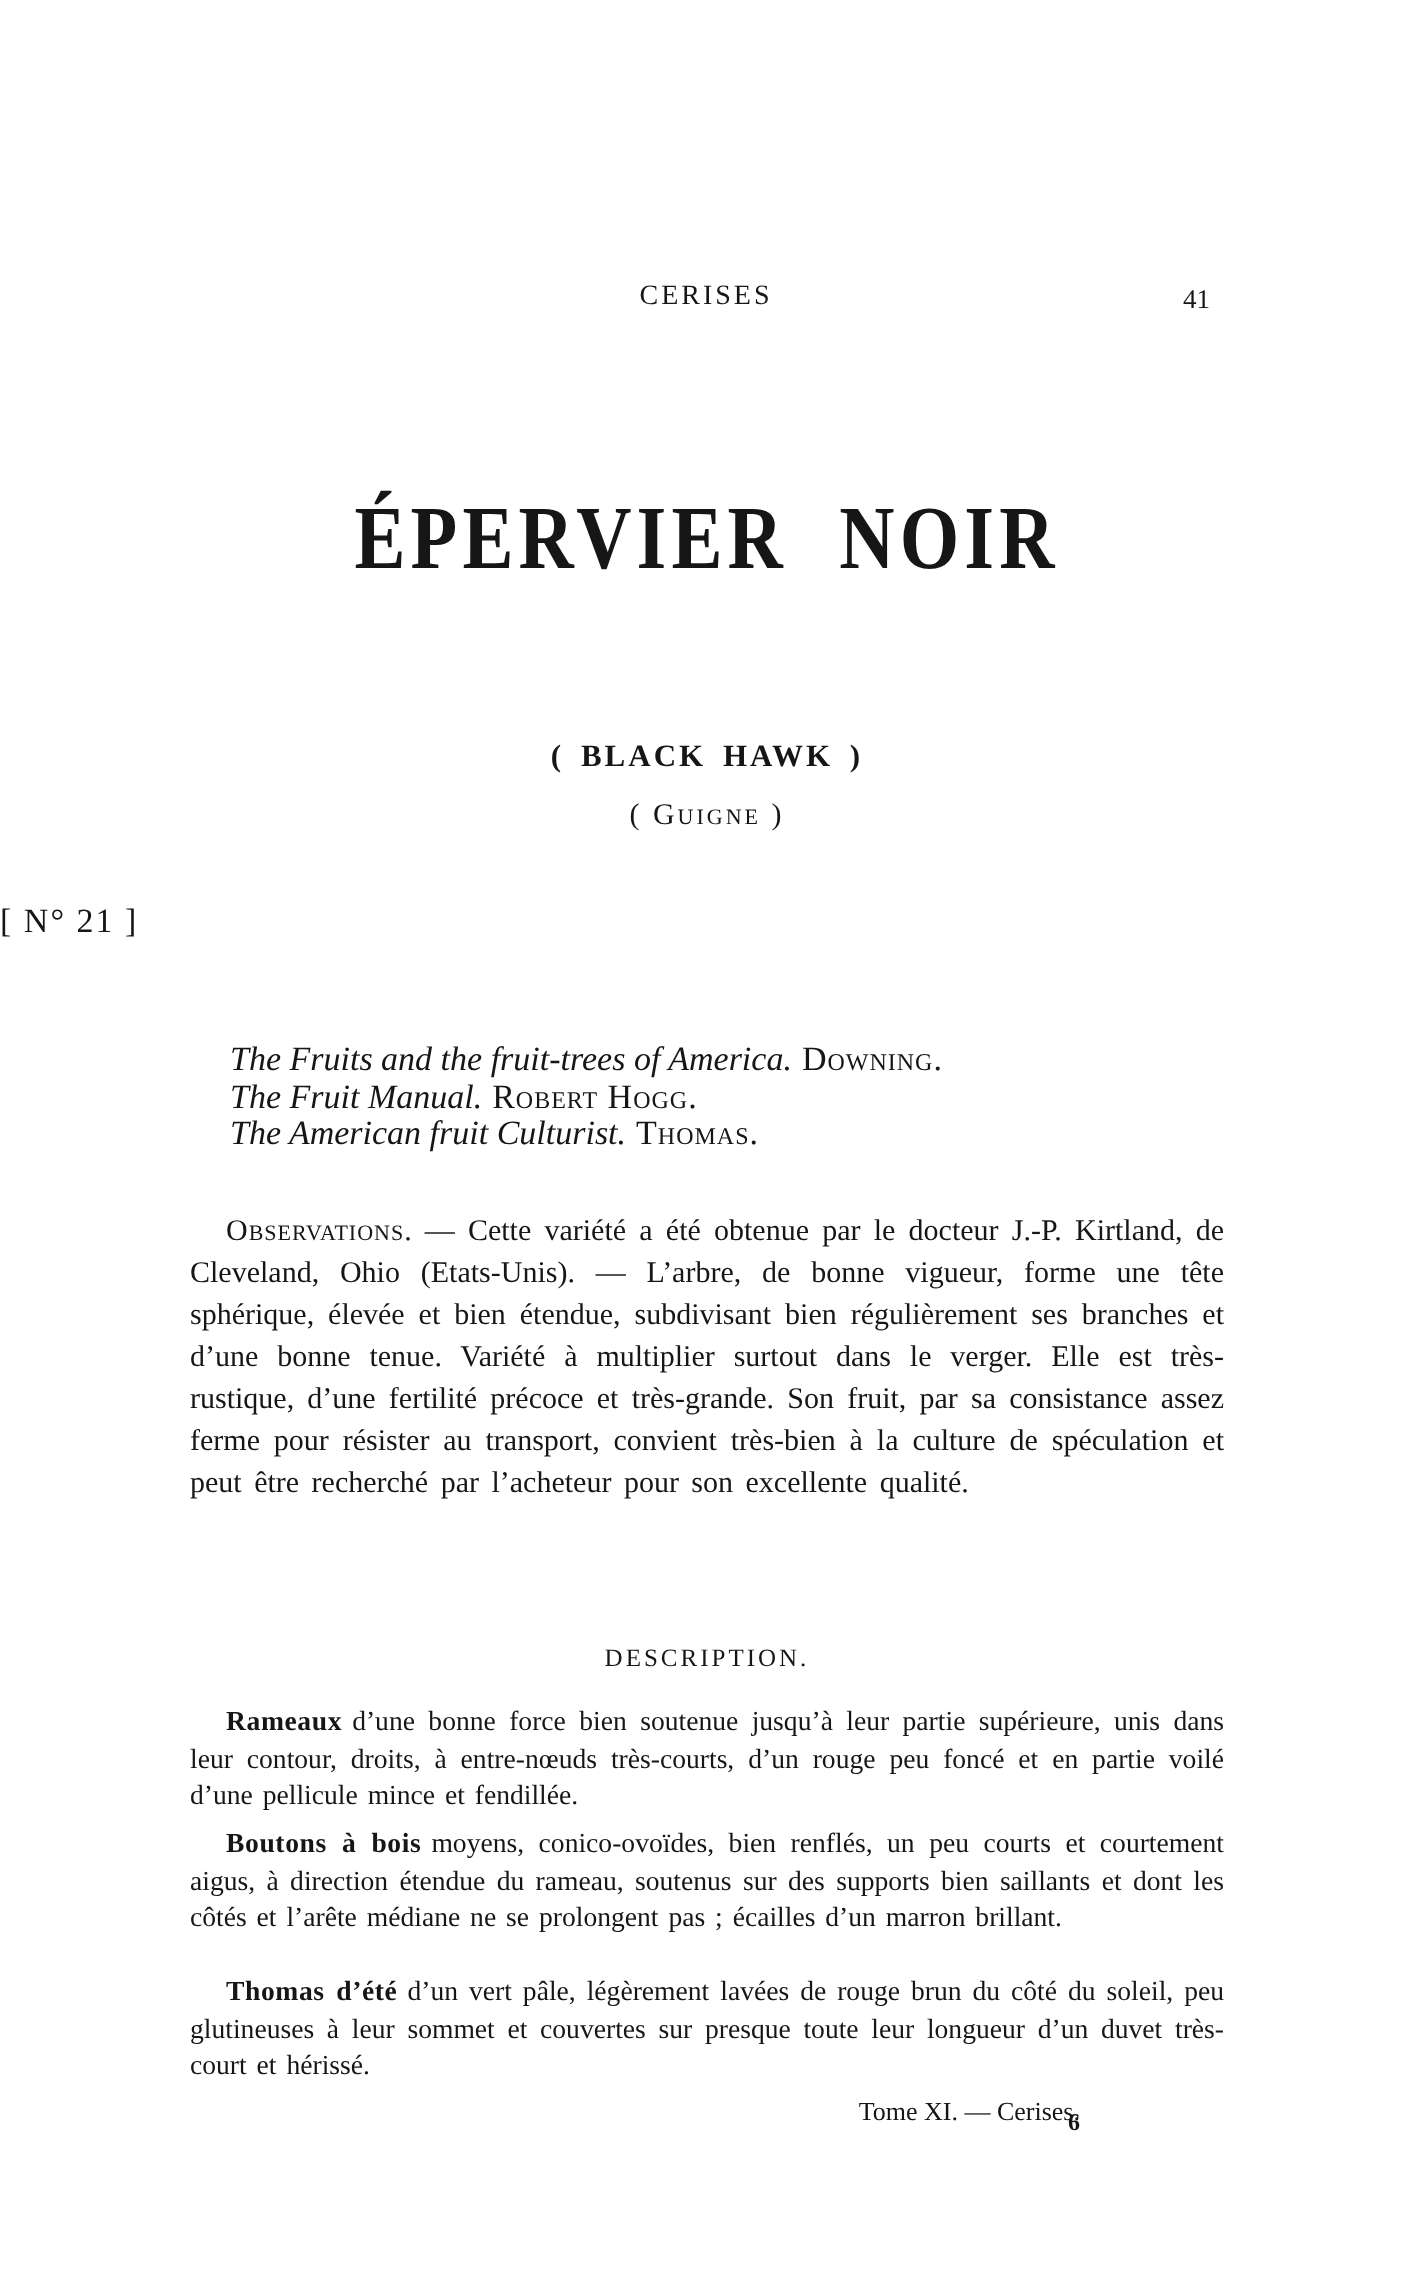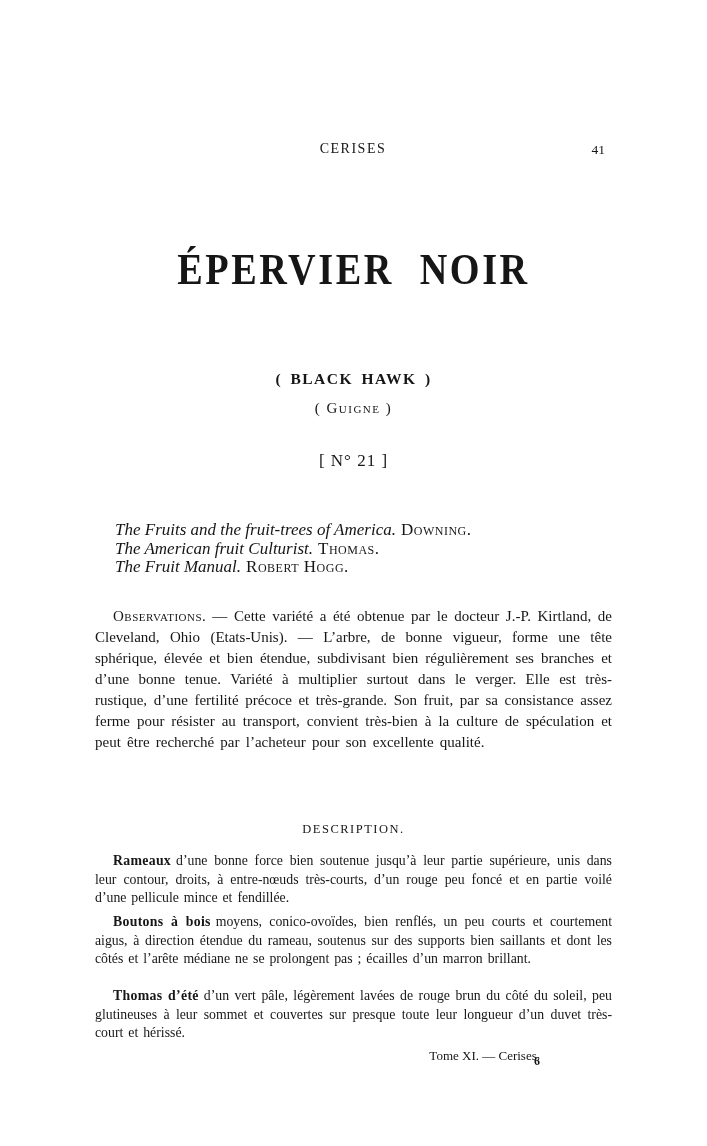--- a/index.html
+++ b/index.html
@@ -77,21 +77,20 @@
     text-align: center;
     font-variant: small-caps;
     font-size: 15px;
     letter-spacing: 1.5px;
   }
   .number-label {
     position: absolute;
     top: 451px;
     left: 0;
     width: 100%;
-    text-align: center;
     font-size: 17px;
     letter-spacing: 1px;
   }
 
   
   .references {
     position: absolute;
     top: 521px;
     left: 115px;
     width: 460px;
@@ -189,24 +188,24 @@
 
   <div class="subtitle-type">( Guigne )</div>
 
   <div class="number-label">[ N° 21 ]</div>
 
   <div class="references">
     <div class="ref-line">
       <span class="ref-title">The Fruits and the fruit-trees of America.</span><span class="ref-author">Downing.</span>
     </div>
     <div class="ref-line">
-      <span class="ref-title">The American fruit Culturist.</span><span class="ref-author">Thomas.</span>
+      <span class="ref-title">The Fruit Manual.</span><span class="ref-author">Robert Hogg.</span>
     </div>
     <div class="ref-line">
-      <span class="ref-title">The Fruit Manual.</span><span class="ref-author">Robert Hogg.</span>
+      <span class="ref-title">The American fruit Culturist.</span><span class="ref-author">Thomas.</span>
     </div>
   </div>
 
   <p class="observations">
     <span class="smallcaps-lead">Observations.</span><span>— Cette variété a été obtenue par le docteur J.-P. Kirtland, de Cleveland, Ohio (Etats-Unis). — L’arbre, de bonne vigueur, forme une tête sphérique, élevée et bien étendue, subdivisant bien régulièrement ses branches et d’une bonne tenue. Variété à multiplier surtout dans le verger. Elle est très-rustique, d’une fertilité précoce et très-grande. Son fruit, par sa consistance assez ferme pour résister au transport, convient très-bien à la culture de spéculation et peut être recherché par l’acheteur pour son excellente qualité.</span>
   </p>
 
   <div class="desc-heading">DESCRIPTION.</div>
 
   <p class="desc-para para-rameaux">

